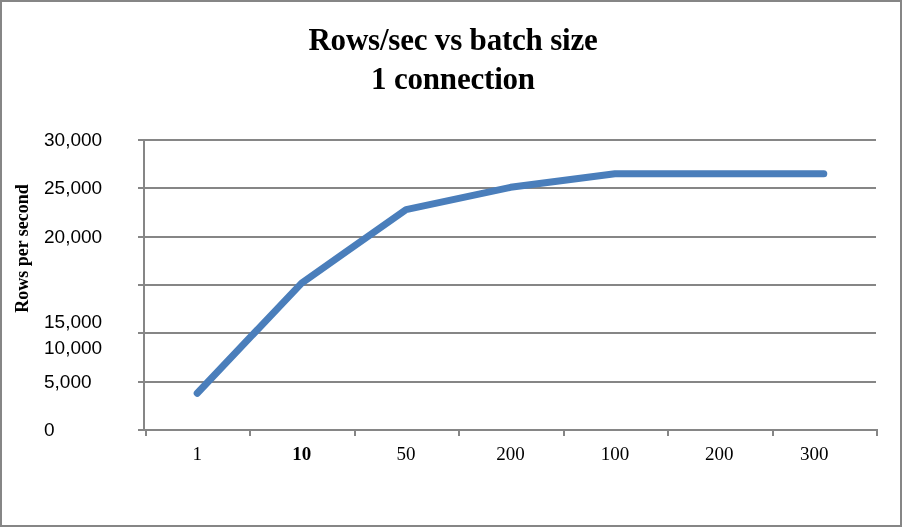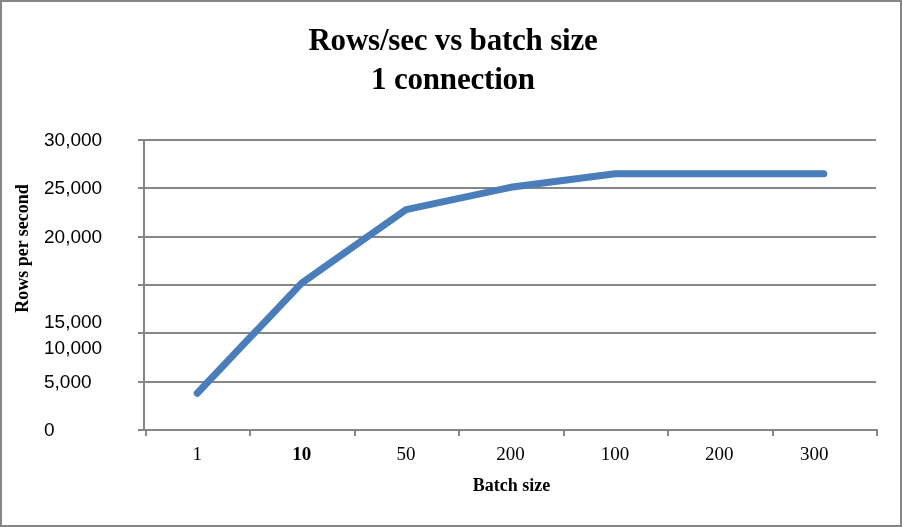--- a/index.html
+++ b/index.html
@@ -199,19 +199,18 @@
   <div id="xlabels-wrap">
       <div class="xlabel" style="left: 143px; width: 104.429px;">1</div>
       <div class="xlabel" style="left: 247.429px; width: 104.429px; font-weight: bold;">10</div>
       <div class="xlabel" style="left: 351.857px; width: 104.429px;">50</div>
       <div class="xlabel" style="left: 456.286px; width: 104.429px;">200</div>
       <div class="xlabel" style="left: 560.714px; width: 104.429px;">100</div>
       <div class="xlabel" style="left: 665.143px; width: 104.429px;">200</div>
       <div class="xlabel" style="left: 760px; width: 104.429px;">300</div>
     </div>
 
-  <div id="x-axis-title">Batch size</div>
 
   <svg id="series-svg" viewBox="0 0 902 527">
       <polyline points="195.21428571428572,391.23333333333335 299.6428571428571,281.0333333333333 404.07142857142856,207.56666666666666 508.5,185.33333333333331 612.9285714285714,171.8 717.3571428571429,171.8 821.7857142857143,171.8" fill="none" stroke="#4a7ebb" stroke-width="7" stroke-linejoin="round" stroke-linecap="round"></polyline>
     </svg>
 
 </div>
 
 </body></html>

